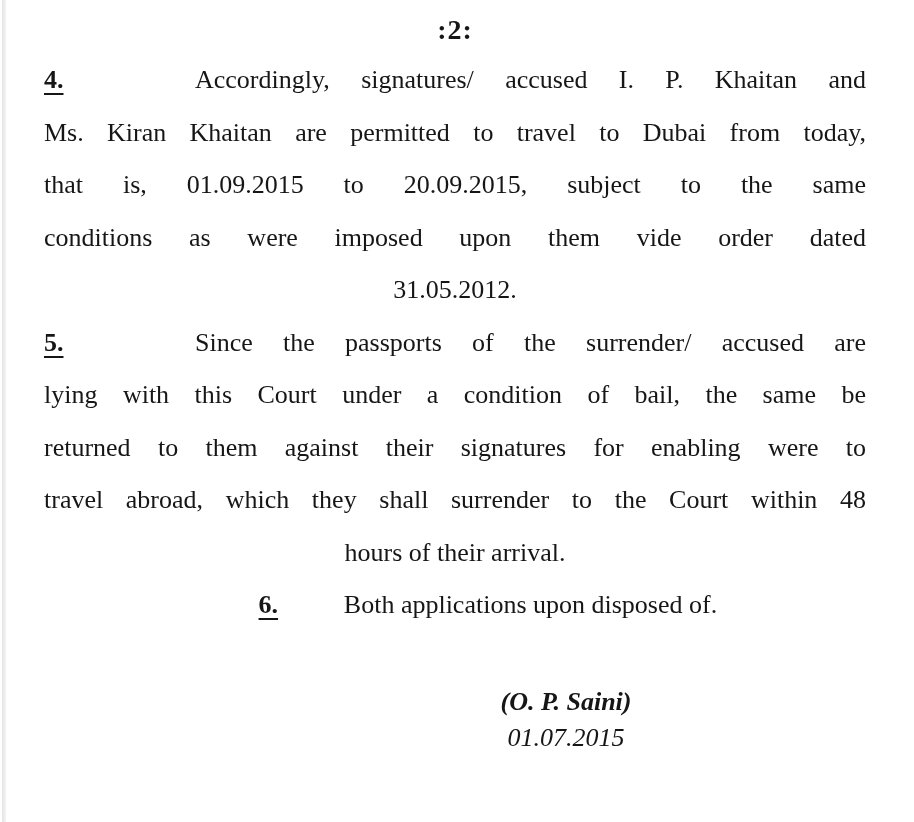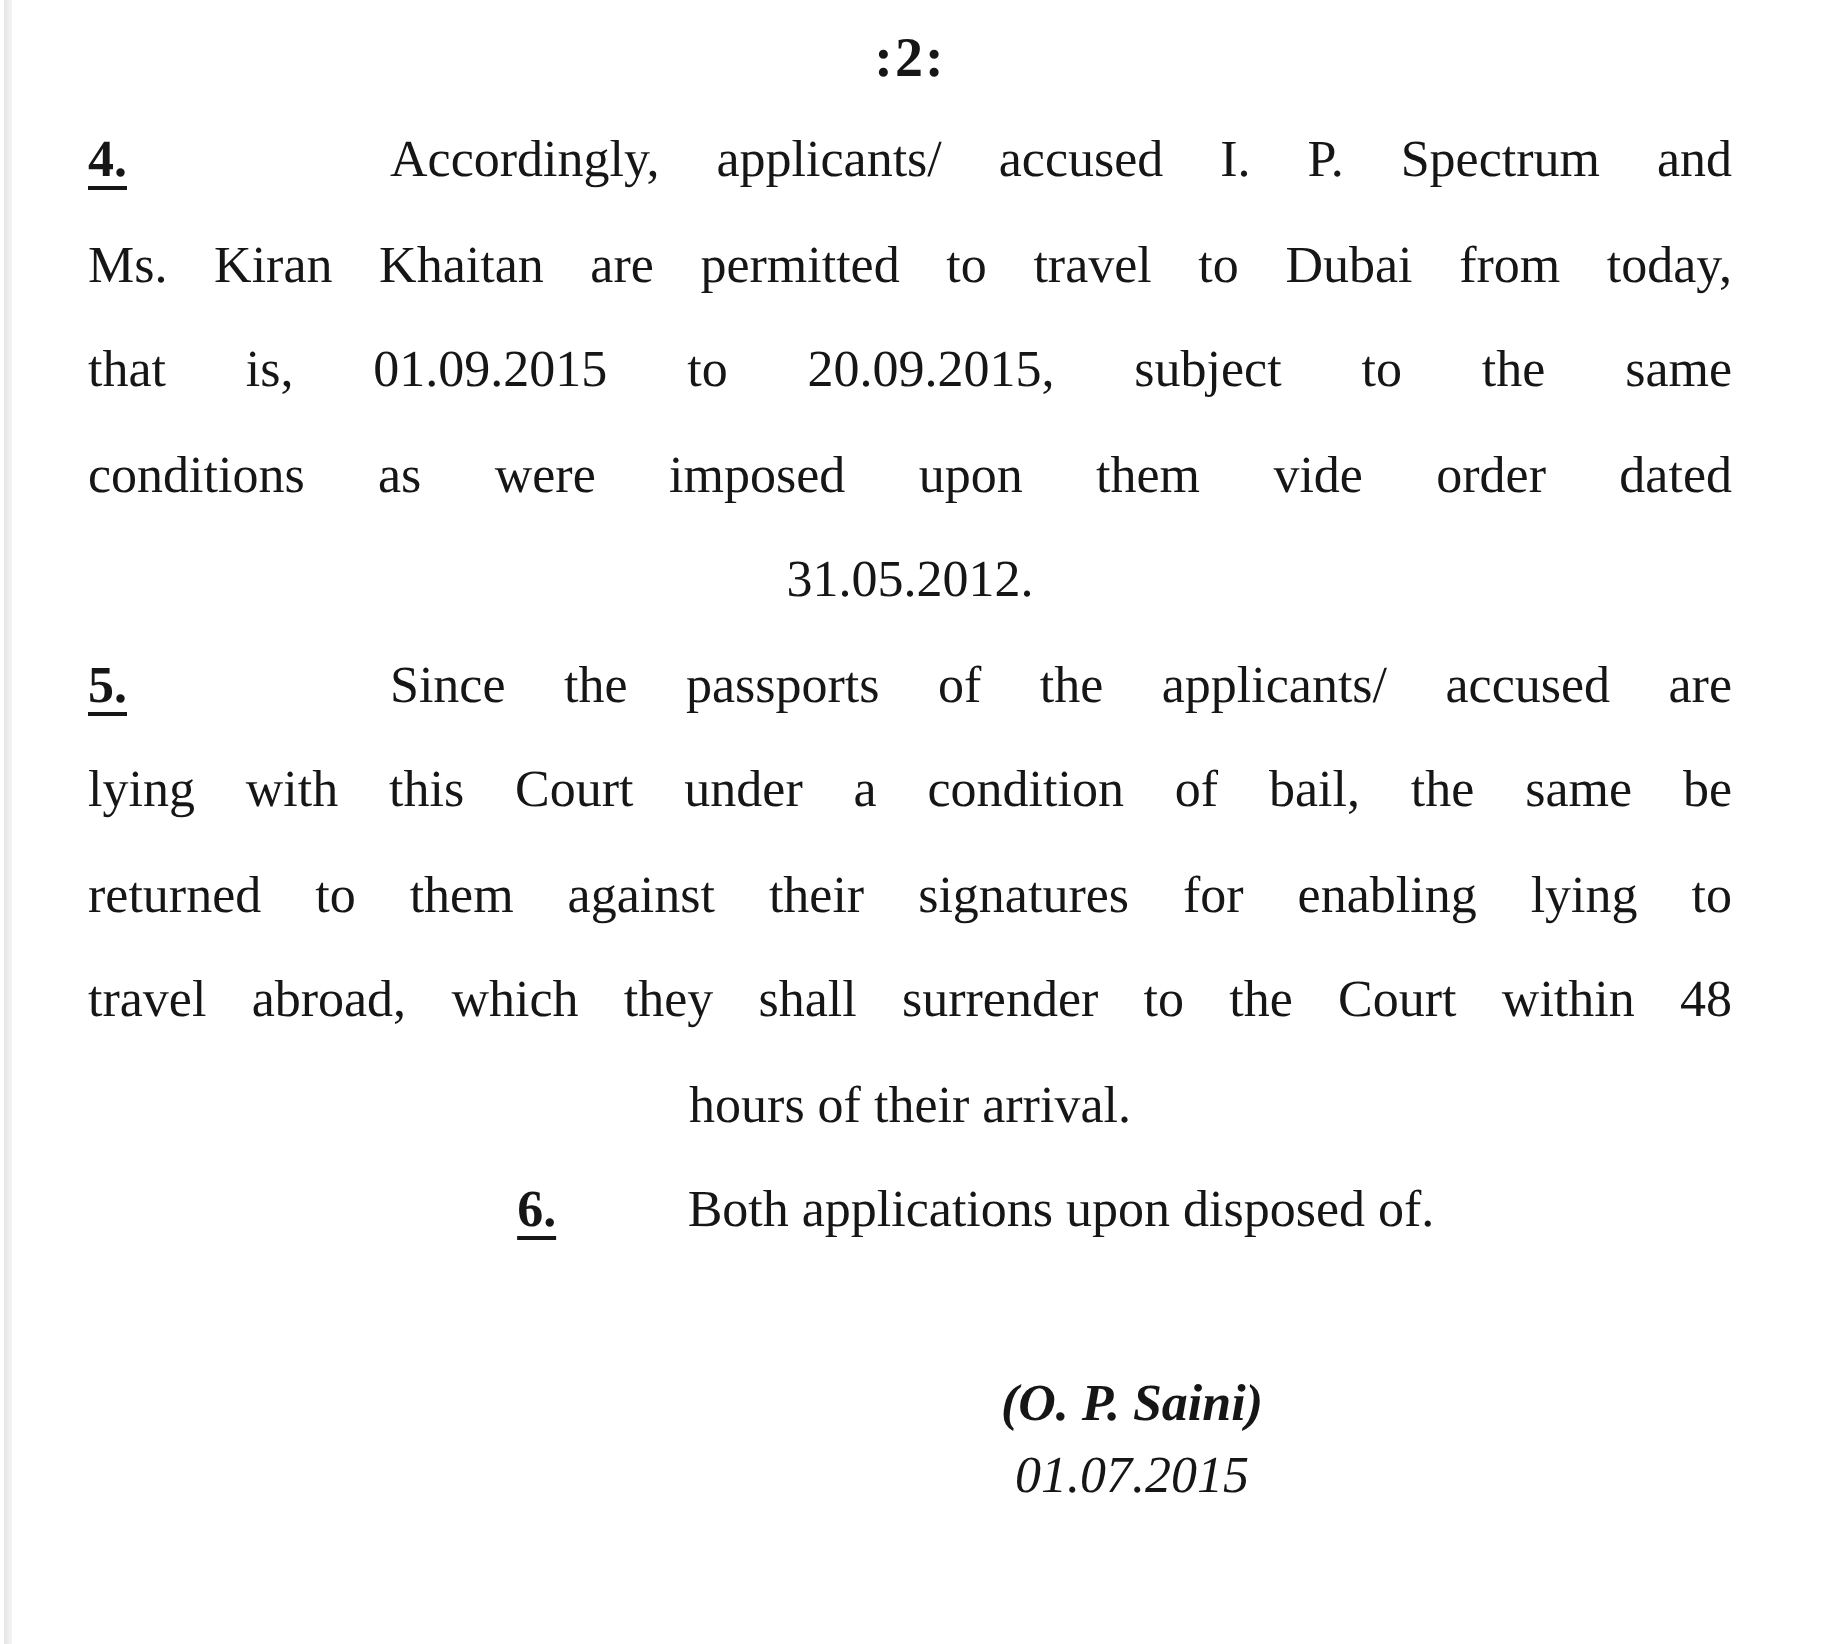--- a/index.html
+++ b/index.html
@@ -71,34 +71,34 @@
 </head>
 <body>
 
 <div class="page">
   <div class="scan-edge"></div>
 
   <div class="page-num">:2:</div>
 
   <div class="para">
     <div class="line justify">
-      <span class="numwrap"><span class="num">4.</span></span><span class="txt">Accordingly, applicants/ accused I. P. Spectrum and</span>
+      <span class="numwrap"><span class="num">4.</span></span><span class="txt">Accordingly, signatures/ accused I. P. Khaitan and</span>
     </div>
     <div class="line justify">Ms. Kiran Khaitan are permitted to travel to Dubai from today,</div>
     <div class="line justify">that is, 01.09.2015 to 20.09.2015, subject to the same</div>
     <div class="line justify">conditions as were imposed upon them vide order dated</div>
     <div class="line">31.05.2012.</div>
   </div>
 
   <div class="para">
     <div class="line justify">
-      <span class="numwrap"><span class="num">5.</span></span><span class="txt">Since the passports of the applicants/ accused are</span>
+      <span class="numwrap"><span class="num">5.</span></span><span class="txt">Since the passports of the surrender/ accused are</span>
     </div>
     <div class="line justify">lying with this Court under a condition of bail, the same be</div>
-    <div class="line justify">returned to them against their signatures for enabling lying to</div>
+    <div class="line justify">returned to them against their signatures for enabling were to</div>
     <div class="line justify">travel abroad, which they shall surrender to the Court within 48</div>
     <div class="line">hours of their arrival.</div>
   </div>
 
   <div class="para">
     <div class="line">
       <span class="numwrap"><span class="num">6.</span></span><span class="txt">Both applications upon disposed of.</span>
     </div>
   </div>
 

